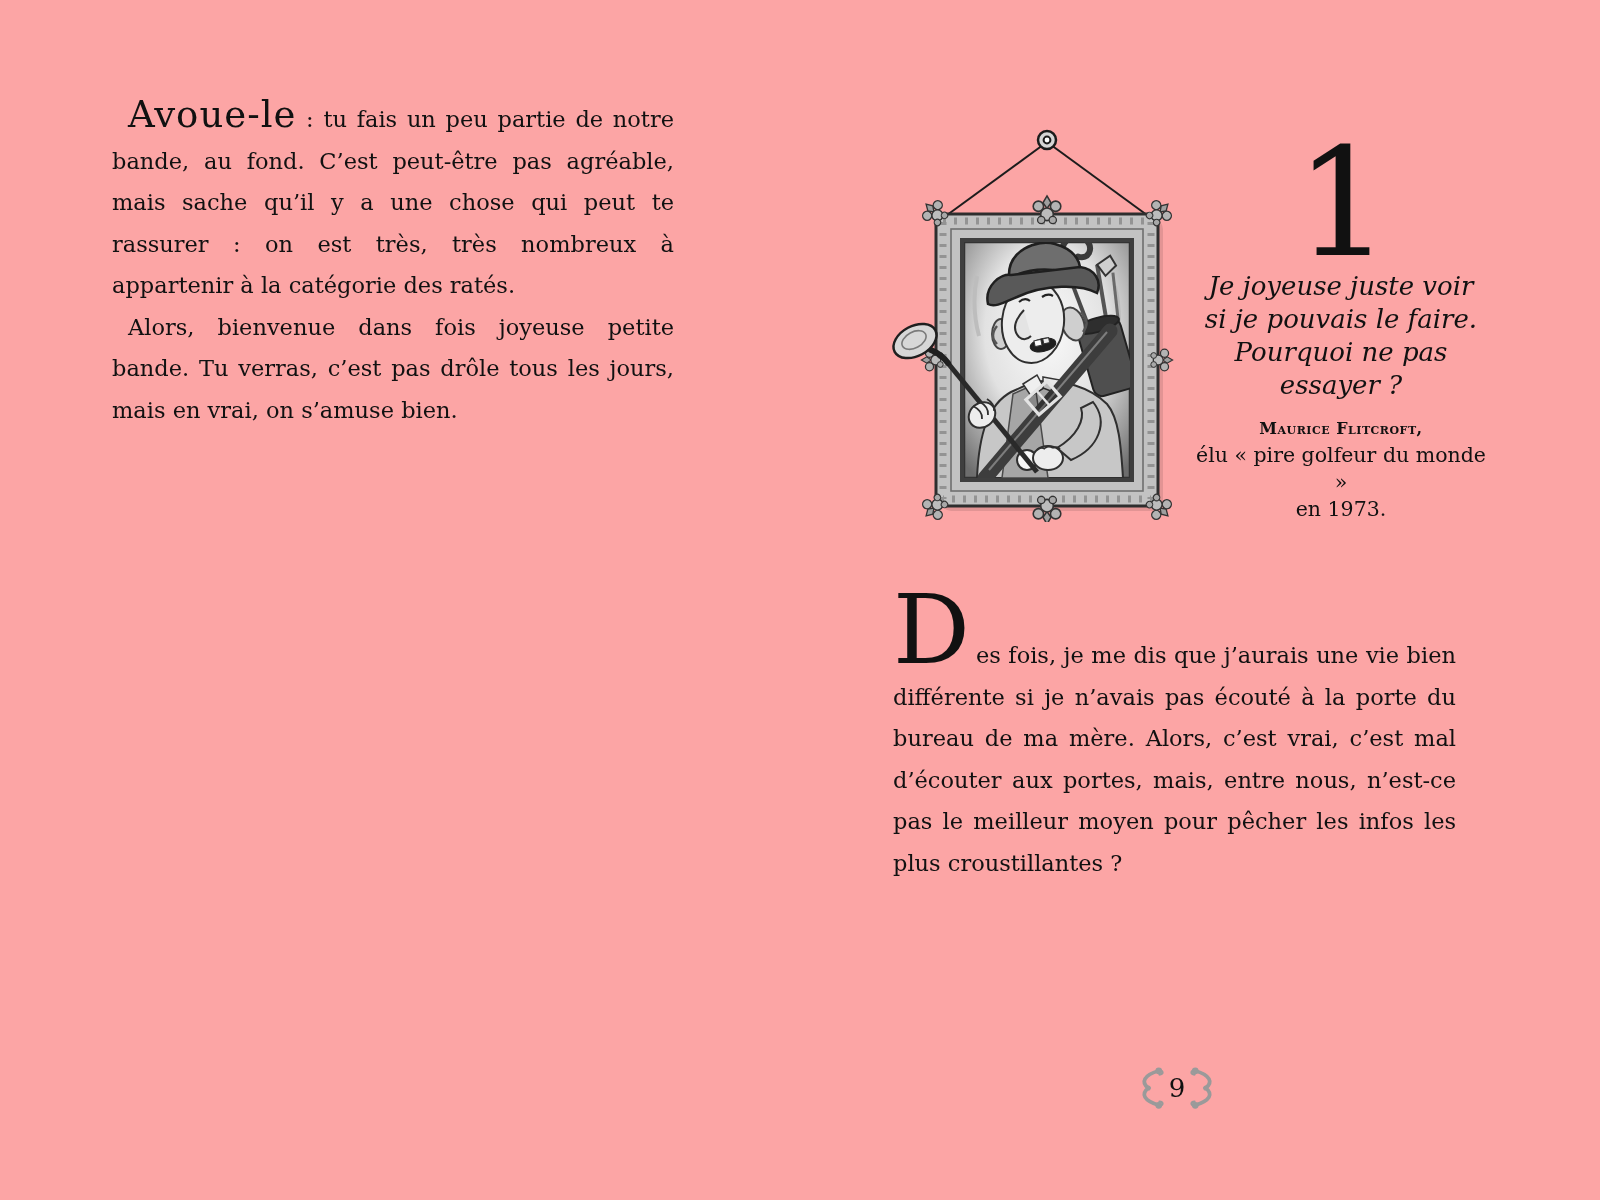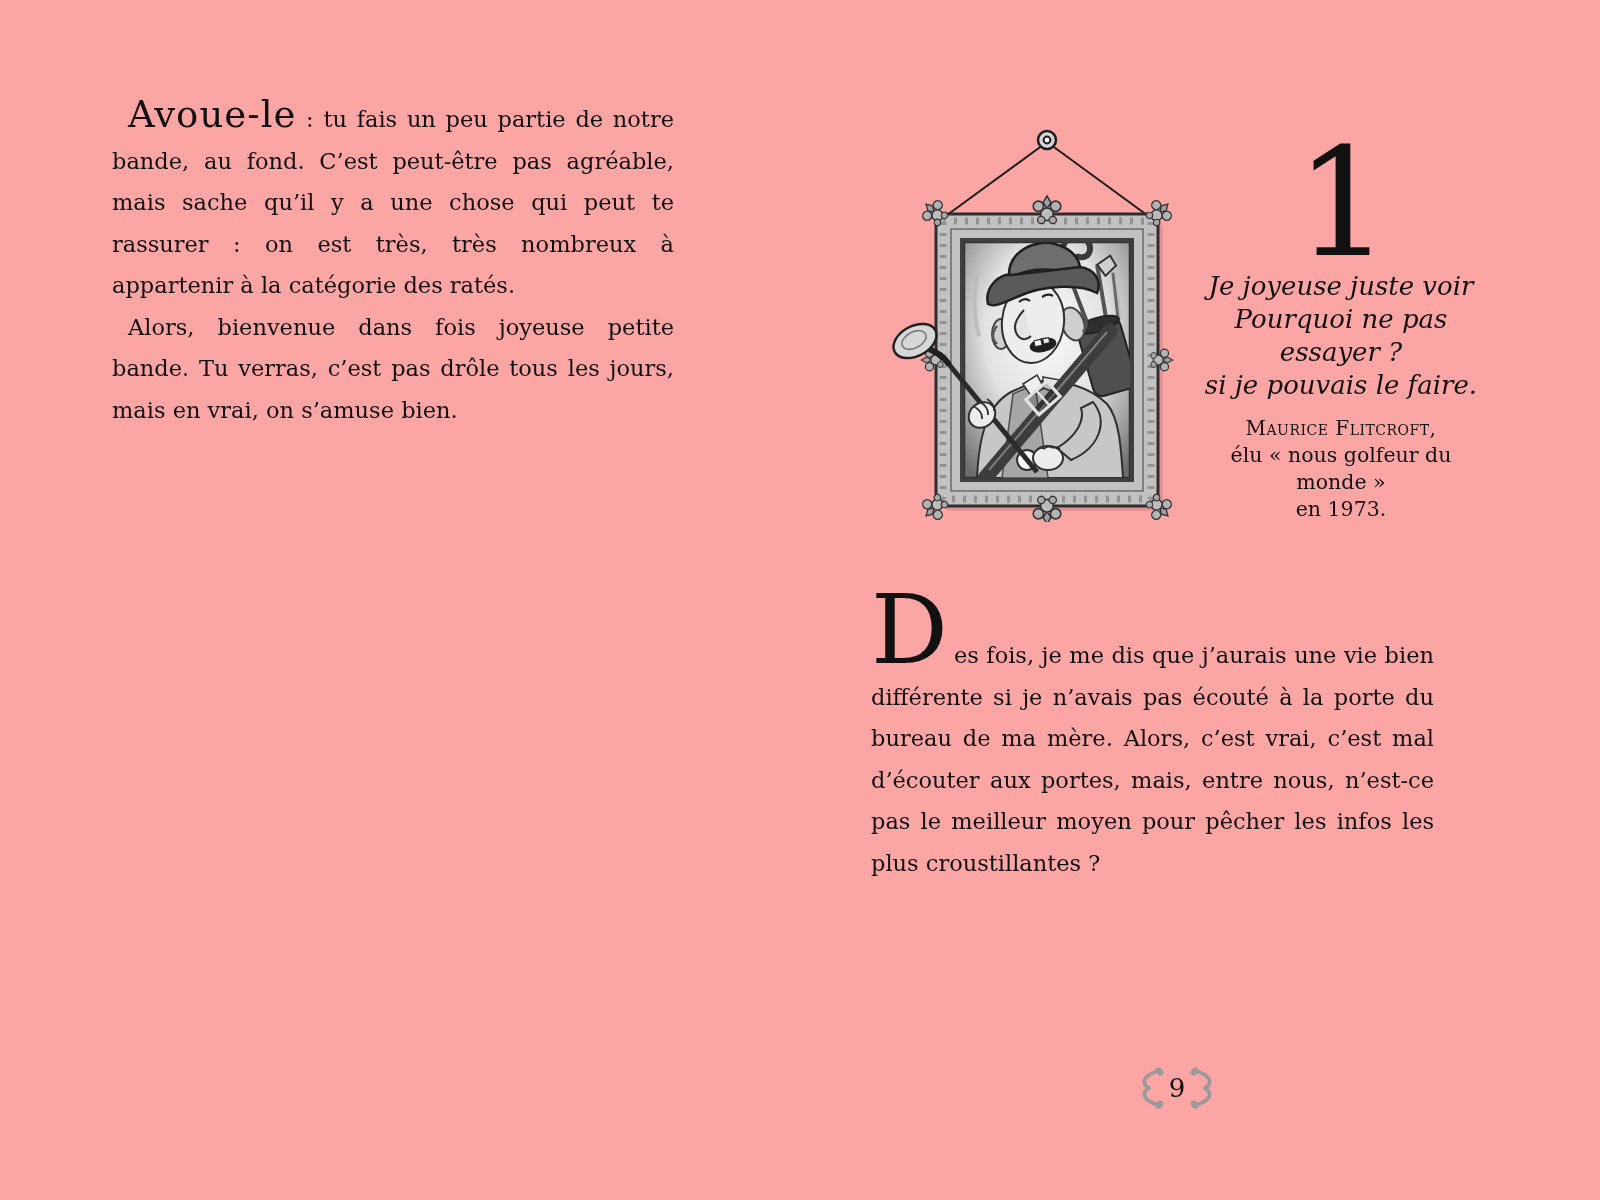--- a/index.html
+++ b/index.html
@@ -14,24 +14,24 @@
 
   
   .illustration{position:absolute;left:885px;top:126px;width:290px;height:396px;}
 
   
   .chapter-head{position:absolute;left:1196px;top:146px;width:290px;text-align:center;}
   .chapter-number{font-size:150px;line-height:114px;font-family:"DejaVu Serif", serif;
                   font-weight:normal;letter-spacing:-4px;}
   .epigraph{margin-top:10px;font-style:italic;font-size:26px;line-height:33px;}
   .attribution{margin-top:13px;font-size:20.5px;line-height:27px;}
-  .attribution .name{font-variant:small-caps;letter-spacing:0.5px;font-size:20px;}
-
-  
-  .right-text{position:absolute;left:871px;top:630px;width:563px;
+  .attribution .name{font-variant:small-caps;letter-spacing:0.5px;font-size:16px;font-weight:bold;}
+
+  
+  .right-text{position:absolute;left:893px;top:630px;width:563px;
               font-size:22.5px;line-height:41.5px;text-align:justify;}
   .right-text p{margin:0;}
   .right-text p.indented{text-indent:26px;}
   .dropcap{font-size:96px;line-height:0;font-family:"DejaVu Serif", serif;
            letter-spacing:2px;padding-right:4px;}
 
   
   .folio{position:absolute;left:1117px;top:1056px;width:120px;height:64px;
          display:flex;align-items:center;justify-content:center;}
   .folio .page-num{font-size:26px;line-height:26px;margin:0 5px;color:#111;}
@@ -154,26 +154,26 @@
         <ellipse cx="97" cy="289" rx="14" ry="12" transform="rotate(-38 97 289)" fill="#ededed" stroke="#2f2f2f" stroke-width="2"></ellipse>
         <path d="M88,280 q10,5 9,13 M95,276 q9,5 8,13 M102,273 q8,5 7,12" stroke="#2f2f2f" stroke-width="1.8" fill="none"></path>
       </g>
     </svg>
   </div>
 
   <div class="chapter-head">
     <div class="chapter-number">1</div>
     <div class="epigraph">
       <span style="display:block">Je joyeuse juste voir</span>
+      <span style="display:block">si je pouvais le faire.</span>
       <span style="display:block">Pourquoi ne pas essayer ?</span>
-      <span style="display:block">si je pouvais le faire.</span>
     </div>
     <div class="attribution">
       <span class="name" style="display:block">Maurice Flitcroft,</span>
-      <span style="display:block">élu « nous golfeur du monde »</span>
+      <span style="display:block">élu « pire golfeur du monde »</span>
       <span style="display:block">en 1973.</span>
     </div>
   </div>
 
   <div class="right-text">
     <p><span class="dropcap">D</span><span>es fois, je me dis que j’aurais une vie bien différente si je n’avais pas écouté à la porte du bureau de ma mère. Alors, c’est vrai, c’est mal d’écouter aux portes, mais, entre nous, n’est-ce pas le meilleur moyen pour pêcher les infos les plus croustillantes ?</span></p>
   </div>
 
   <div class="folio">
     <svg class="flourish" viewBox="0 0 40 60" xmlns="http://www.w3.org/2000/svg">

